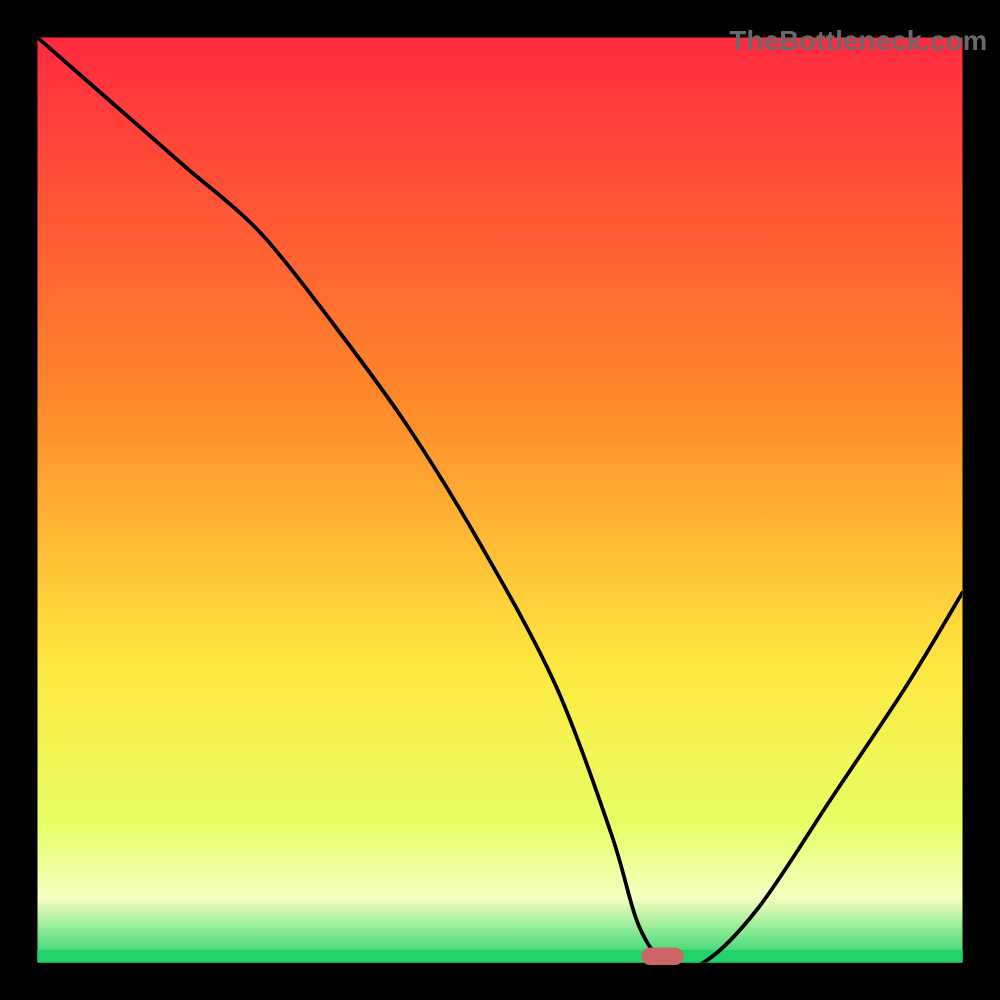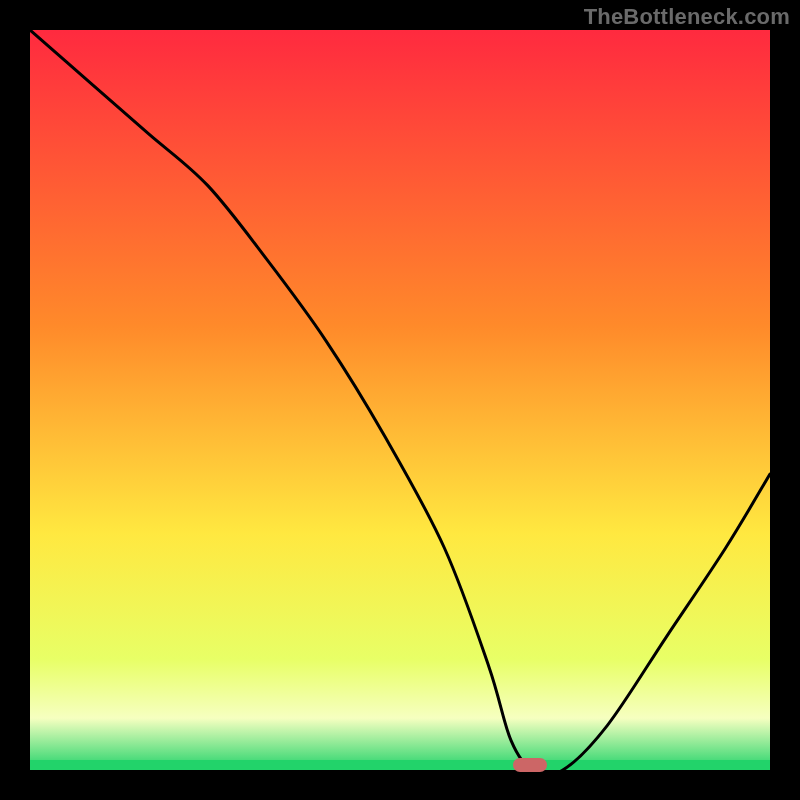--- a/index.html
+++ b/index.html
@@ -12,21 +12,21 @@
     font-family: Arial, Helvetica, sans-serif;
   }
   .frame {
     position: relative;
     width: 800px;
     height: 800px;
     background: #000;
   }
   .watermark {
     position: absolute;
-    top: 4px;
+    top: 20px;
     right: 10px;
     color: #6a6a6a;
     font-size: 22px;
     font-weight: 600;
     letter-spacing: 0.2px;
     z-index: 3;
   }
   svg.plot {
     position: absolute;
     left: 0;

